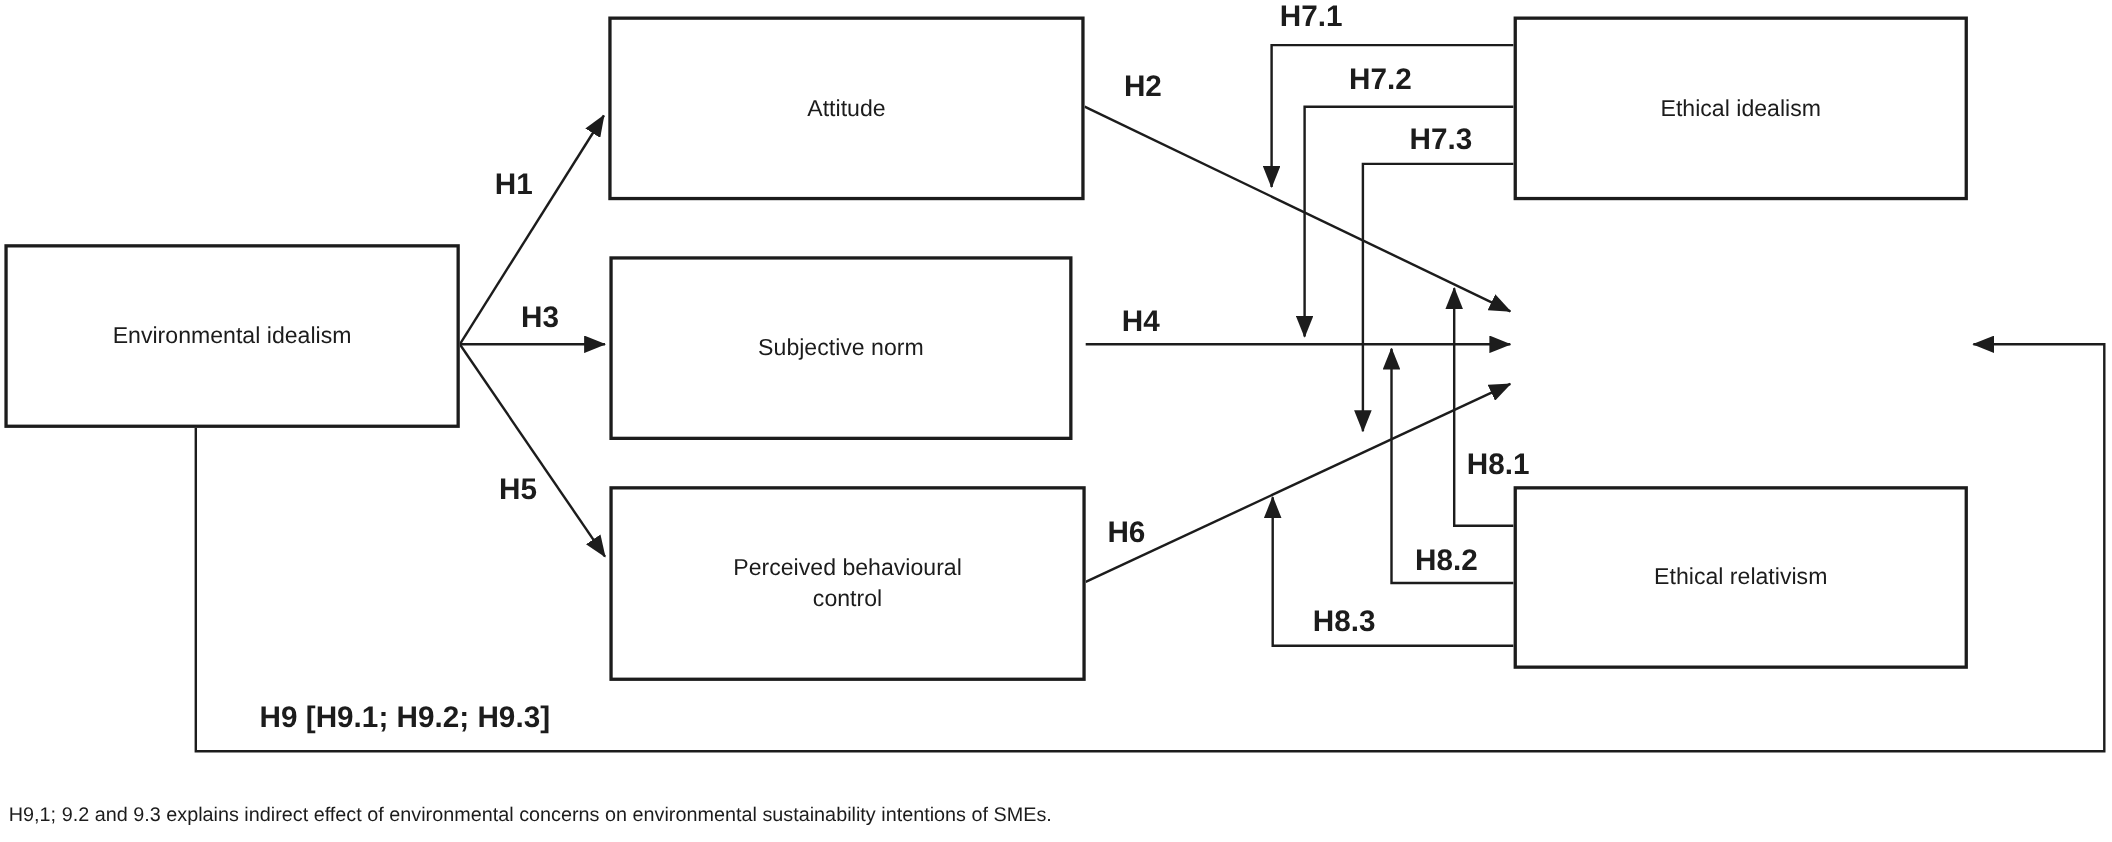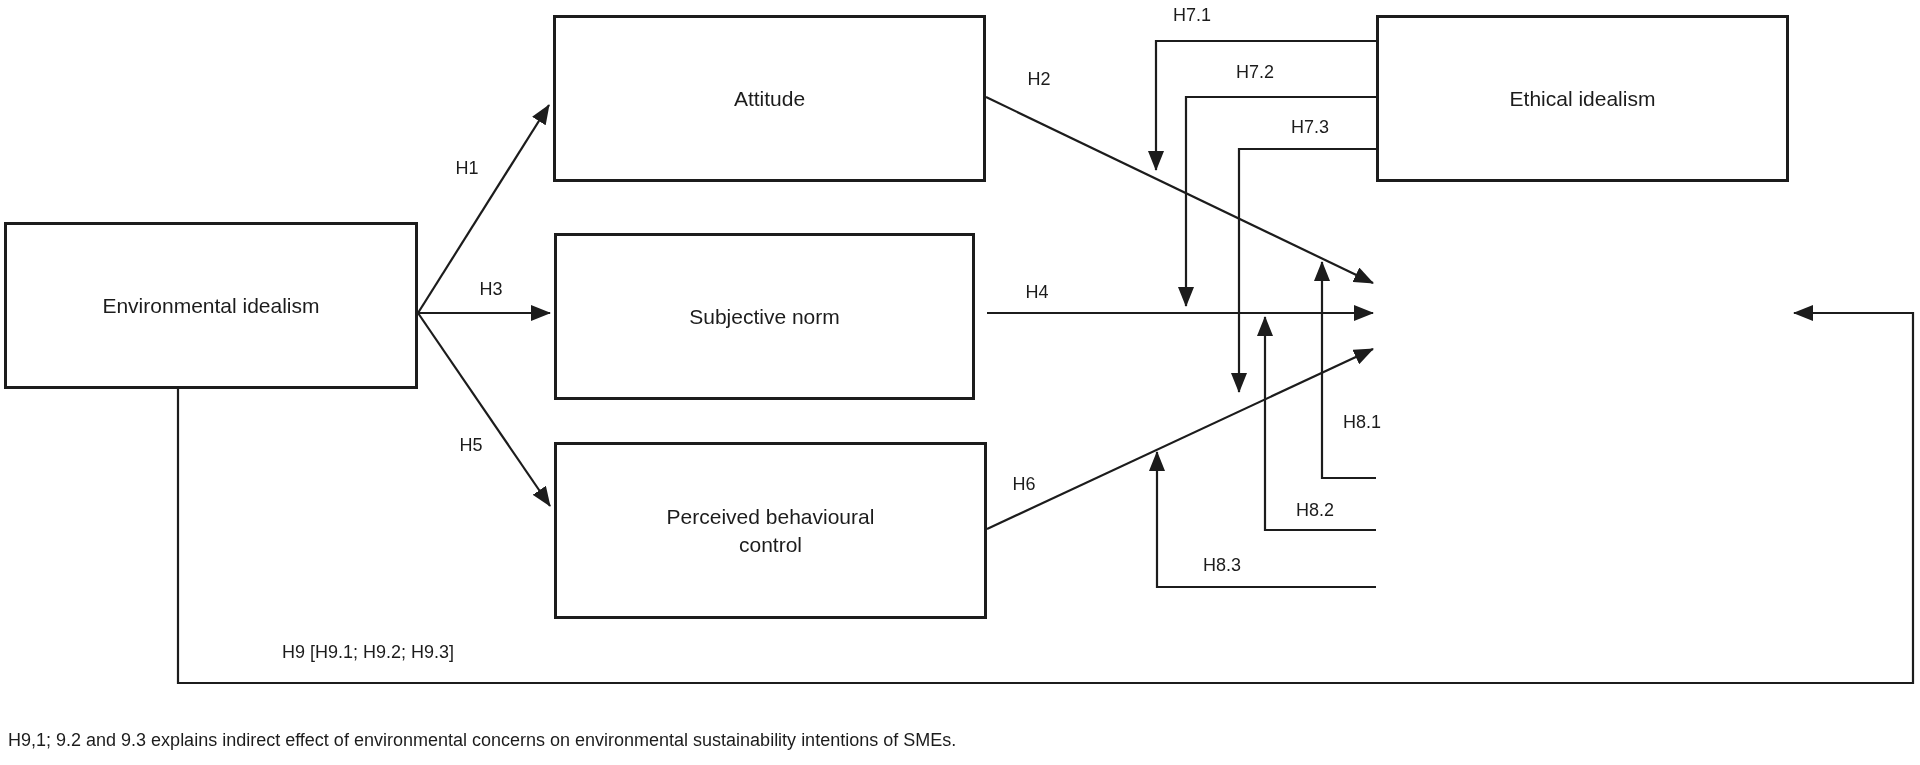--- a/index.html
+++ b/index.html
@@ -34,22 +34,23 @@
     font-size: 21px;
   }
   .box-label {
     white-space: pre-line;
     line-height: 1.3;
     padding: 0 10px;
   }
   .hyp {
     position: absolute;
     transform: translate(-50%, -50%);
-    font-size: 18px;
+    font-size: 27px;
     white-space: nowrap;
+    font-weight: bold;
   }
   .footnote {
     position: absolute;
     left: 8px;
     top: 730px;
     font-size: 18px;
     white-space: nowrap;
   }
 </style>
 </head>
@@ -93,20 +94,23 @@
   <div class="node" style="left:554px; top:442px; width:433px; height:177px">
     <div class="box-label">Perceived behavioural
 control</div>
   </div>
 
   <div class="node" style="left:1376px; top:15px; width:413px; height:167px">
     <div class="box-label">Ethical idealism</div>
   </div>
 
 
+  <div class="node" style="left:1376px; top:442px; width:413px; height:166px">
+    <div class="box-label">Ethical relativism</div>
+  </div>
 
   <div class="hyp" style="left:467px;  top:168px">H1</div>
   <div class="hyp" style="left:1039px; top:79px">H2</div>
   <div class="hyp" style="left:491px;  top:289px">H3</div>
   <div class="hyp" style="left:1037px; top:292px">H4</div>
   <div class="hyp" style="left:471px;  top:445px">H5</div>
   <div class="hyp" style="left:1024px; top:484px">H6</div>
   <div class="hyp" style="left:1192px; top:15px">H7.1</div>
   <div class="hyp" style="left:1255px; top:72px">H7.2</div>
   <div class="hyp" style="left:1310px; top:127px">H7.3</div>

